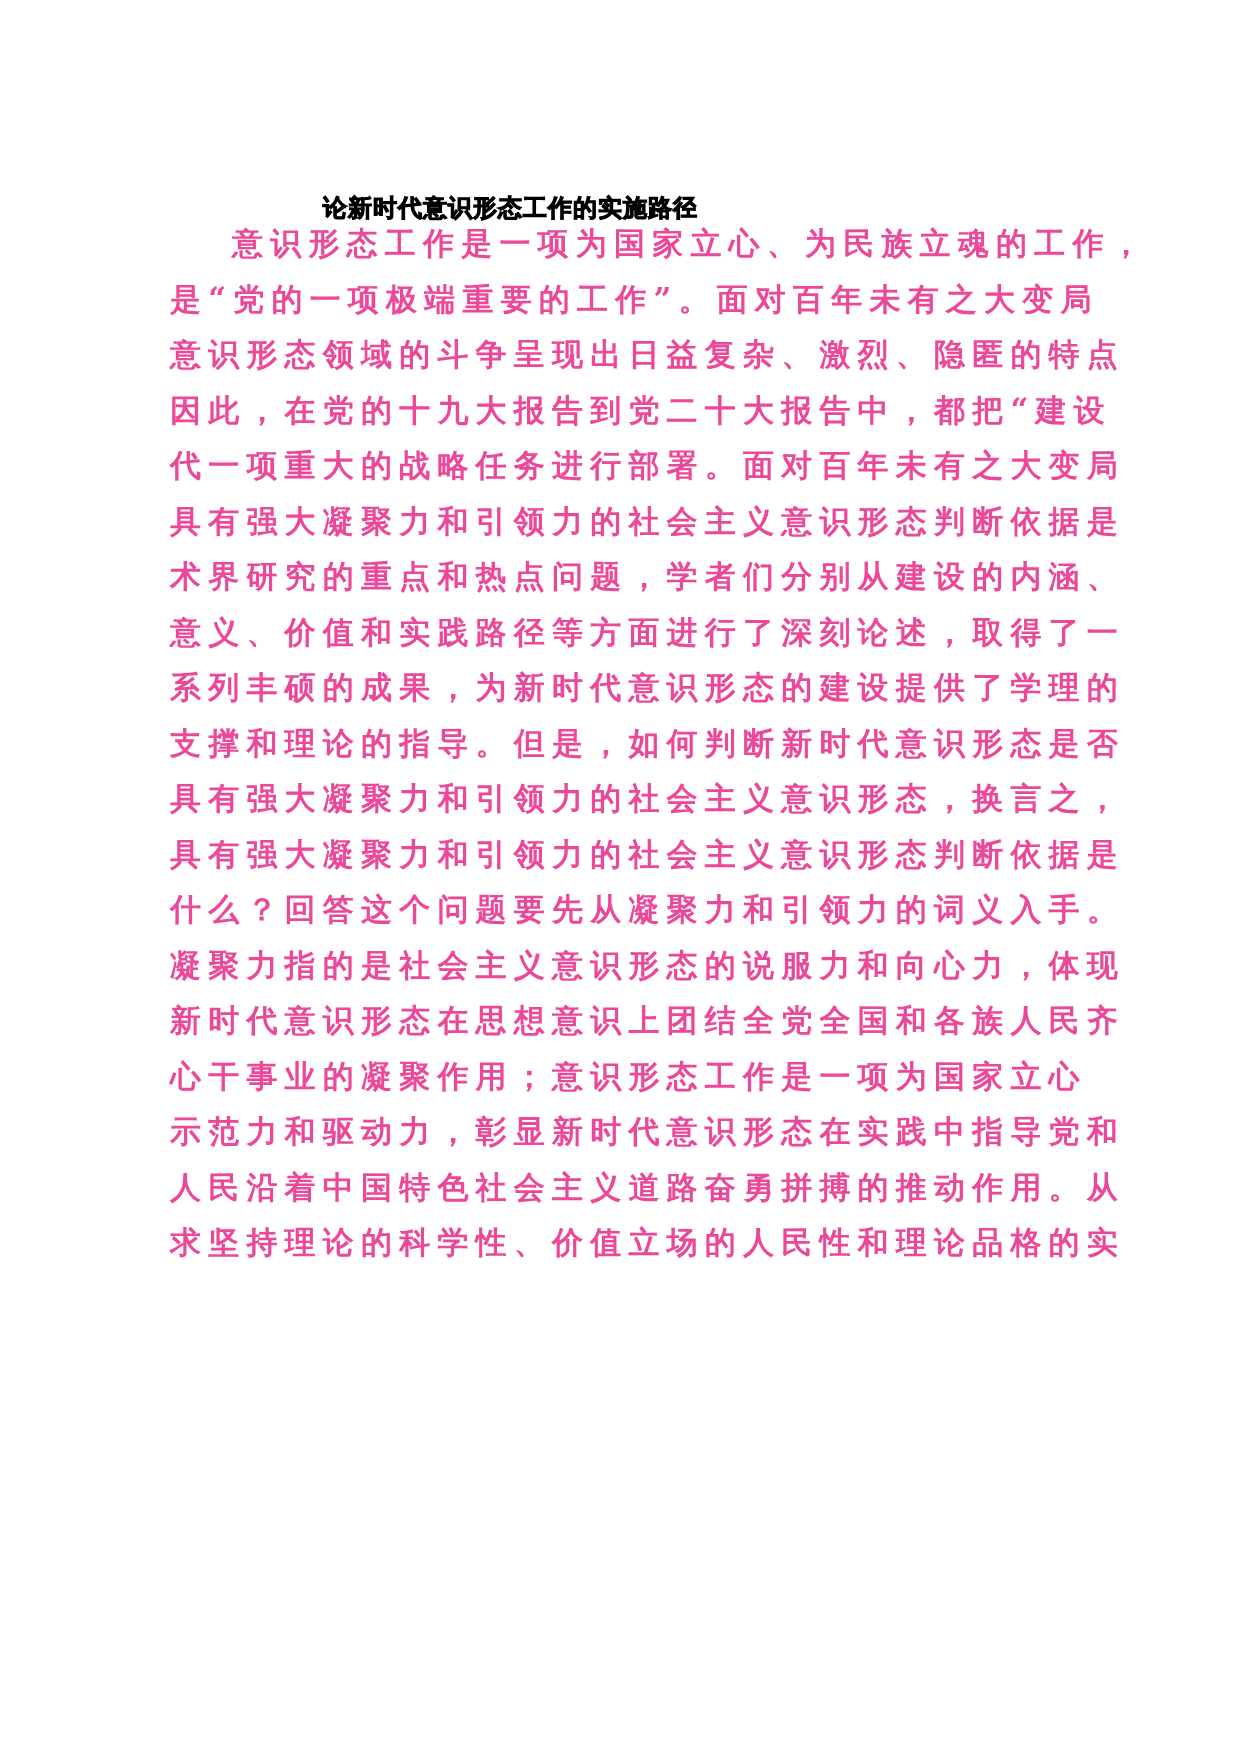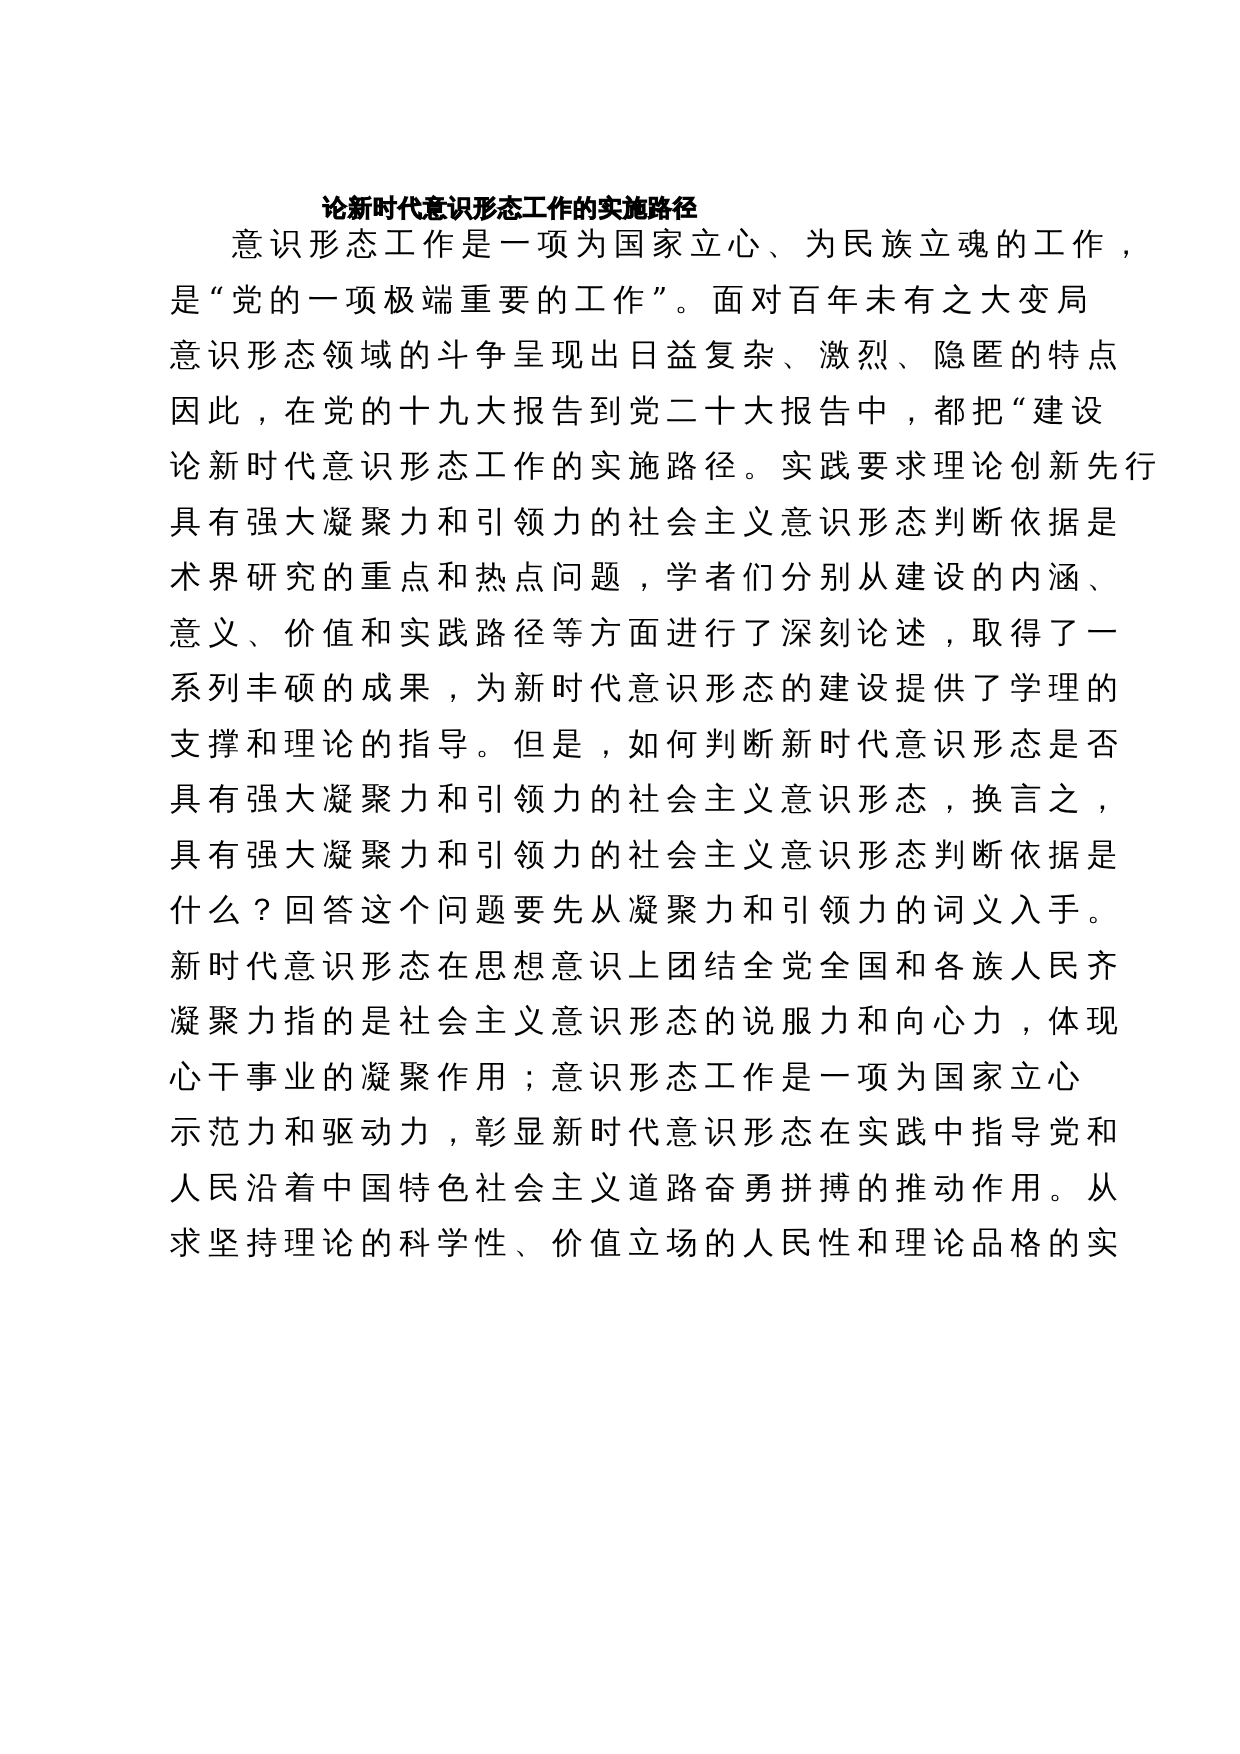--- a/index.html
+++ b/index.html
@@ -43,47 +43,47 @@
     width: 780px;
   }
   .line {
     display: block;
     height: 55.5px;
     line-height: 55.5px;
     font-size: 31px;
     letter-spacing: 7.2px;
     white-space: nowrap;
     font-family: "DejaVu Serif", "Liberation Serif", serif;
-    font-weight: 400;
-    color: #000000;
+    font-weight: 700;
+    color: #ec4899;
   }
   .line.indent {
     padding-left: 62px;
   }
 </style>
 </head>
 <body>
 
 <div class="page">
   <h1 class="title">论新时代意识形态工作的实施路径</h1>
 
   <div class="body-text">
     <span class="line indent">意识形态工作是一项为国家立心、为民族立魂的工作，</span>
     <span class="line">是“党的一项极端重要的工作”。面对百年未有之大变局</span>
     <span class="line">意识形态领域的斗争呈现出日益复杂、激烈、隐匿的特点</span>
     <span class="line">因此，在党的十九大报告到党二十大报告中，都把“建设</span>
-    <span class="line">论新时代意识形态工作的实施路径。实践要求理论创新先行</span>
+    <span class="line">代一项重大的战略任务进行部署。面对百年未有之大变局</span>
     <span class="line">具有强大凝聚力和引领力的社会主义意识形态判断依据是</span>
     <span class="line">术界研究的重点和热点问题，学者们分别从建设的内涵、</span>
     <span class="line">意义、价值和实践路径等方面进行了深刻论述，取得了一</span>
     <span class="line">系列丰硕的成果，为新时代意识形态的建设提供了学理的</span>
     <span class="line">支撑和理论的指导。但是，如何判断新时代意识形态是否</span>
     <span class="line">具有强大凝聚力和引领力的社会主义意识形态，换言之，</span>
     <span class="line">具有强大凝聚力和引领力的社会主义意识形态判断依据是</span>
     <span class="line">什么？回答这个问题要先从凝聚力和引领力的词义入手。</span>
+    <span class="line">凝聚力指的是社会主义意识形态的说服力和向心力，体现</span>
     <span class="line">新时代意识形态在思想意识上团结全党全国和各族人民齐</span>
-    <span class="line">凝聚力指的是社会主义意识形态的说服力和向心力，体现</span>
     <span class="line">心干事业的凝聚作用；意识形态工作是一项为国家立心</span>
     <span class="line">示范力和驱动力，彰显新时代意识形态在实践中指导党和</span>
     <span class="line">人民沿着中国特色社会主义道路奋勇拼搏的推动作用。从</span>
     <span class="line">求坚持理论的科学性、价值立场的人民性和理论品格的实</span>
   </div>
 </div>
 
 </body></html>

